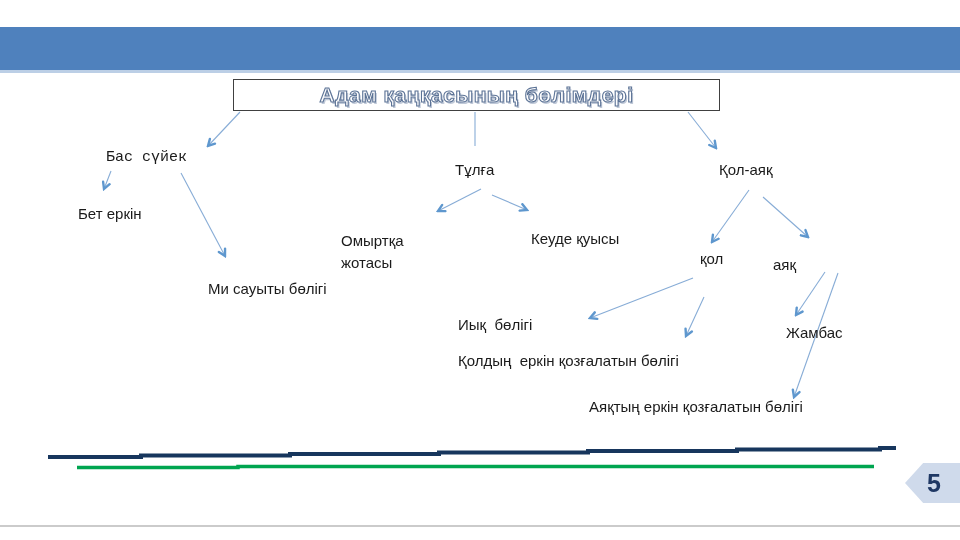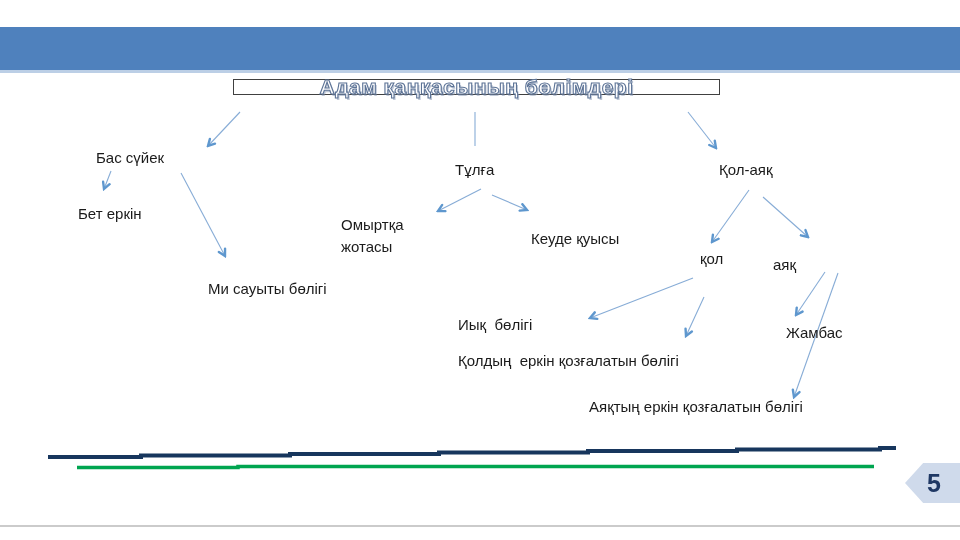--- a/index.html
+++ b/index.html
@@ -5,33 +5,33 @@
   html,body{margin:0;padding:0;}
   body{
     width:960px;height:540px;position:relative;background:#ffffff;
     font-family:"Liberation Sans","DejaVu Sans",sans-serif;overflow:hidden;
   }
   
   .header-bar{position:absolute;left:0;top:27px;width:960px;height:43px;background:#4F81BD;}
   .header-strip{position:absolute;left:0;top:70px;width:960px;height:3px;background:#BCCFE6;}
   
   .title-box{
-    position:absolute;left:233px;top:79px;width:487px;height:16px;
+    position:absolute;left:233px;top:79px;width:487px;height:32px;
     background:#ffffff;border:1px solid #404040;box-sizing:border-box;
     display:flex;align-items:center;justify-content:center;z-index:5;
   }
   .title-text{
     font-size:21px;font-weight:bold;letter-spacing:0.5px;color:#fdfdfe;
     -webkit-text-stroke:1.1px #5c7396;
     text-shadow:1.5px 1.5px 0 rgba(130,148,178,0.5);
     white-space:pre;
   }
   
   .node{position:absolute;font-size:15px;line-height:22px;color:#1b1b1b;white-space:pre;z-index:3;}
-  .node.wrap{white-space:normal;width:88px;}
+  .node.wrap{white-space:normal;width:88px;margin-top:16px;}
   
   .arrows-layer{position:absolute;left:0;top:0;width:960px;height:540px;z-index:2;}
   
   .slide-edge{position:absolute;left:0;top:525px;width:960px;height:2px;background:#cbcbcb;}
   .page-tab{
     position:absolute;left:905px;top:463px;width:55px;height:40px;background:#CFDAEB;
     clip-path:polygon(33% 0,100% 0,100% 100%,33% 100%,0 50%);
     display:flex;align-items:center;z-index:4;
   }
   .page-num{font-size:25px;font-weight:bold;color:#1F3864;padding-left:22px;line-height:40px;}
@@ -64,21 +64,21 @@
     <line x1="763" y1="197" x2="808" y2="237" marker-end="url(#vhead)"></line>
     <line x1="693" y1="278" x2="590" y2="318" marker-end="url(#vhead)"></line>
     <line x1="704" y1="297" x2="686" y2="336" marker-end="url(#vhead)"></line>
     <line x1="825" y1="272" x2="796" y2="315" marker-end="url(#vhead)"></line>
     <line x1="838" y1="273" x2="794" y2="397" marker-end="url(#vhead)"></line>
   </g>
   <polyline points="48,457 141,457 141,455.5 290,455.5 290,454 439,454 439,452.5 588,452.5 588,451 737,451 737,449.5 880,449.5 880,448 896,448" fill="none" stroke="#17365D" stroke-width="4"></polyline>
   <polyline points="77,467.5 238,467.5 238,466.5 874,466.5" fill="none" stroke="#00A550" stroke-width="3.5"></polyline>
 </svg>
 
-<div class="node" style="left:96px;top:147px;">Бас сүйек</div>
+<div class="node" style="left:106px;top:147px;font-family:Liberation Mono, monospace;">Бас сүйек</div>
 <div class="node" style="left:78px;top:203px;">Бет еркін</div>
 <div class="node" style="left:196px;top:278px;margin-left:12px;">Ми сауыты бөлігі</div>
 <div class="node" style="left:455px;top:159px;">Тұлға</div>
 <div class="node wrap" style="left:341px;top:214px;">Омыртқа жотасы</div>
 <div class="node" style="left:531px;top:228px;">Кеуде қуысы</div>
 <div class="node" style="left:719px;top:159px;">Қол-аяқ</div>
 <div class="node" style="left:700px;top:248px;">қол</div>
 <div class="node" style="left:773px;top:254px;">аяқ</div>
 <div class="node" style="left:458px;top:314px;">Иық  бөлігі</div>
 <div class="node" style="left:458px;top:350px;">Қолдың  еркін қозғалатын бөлігі</div>

